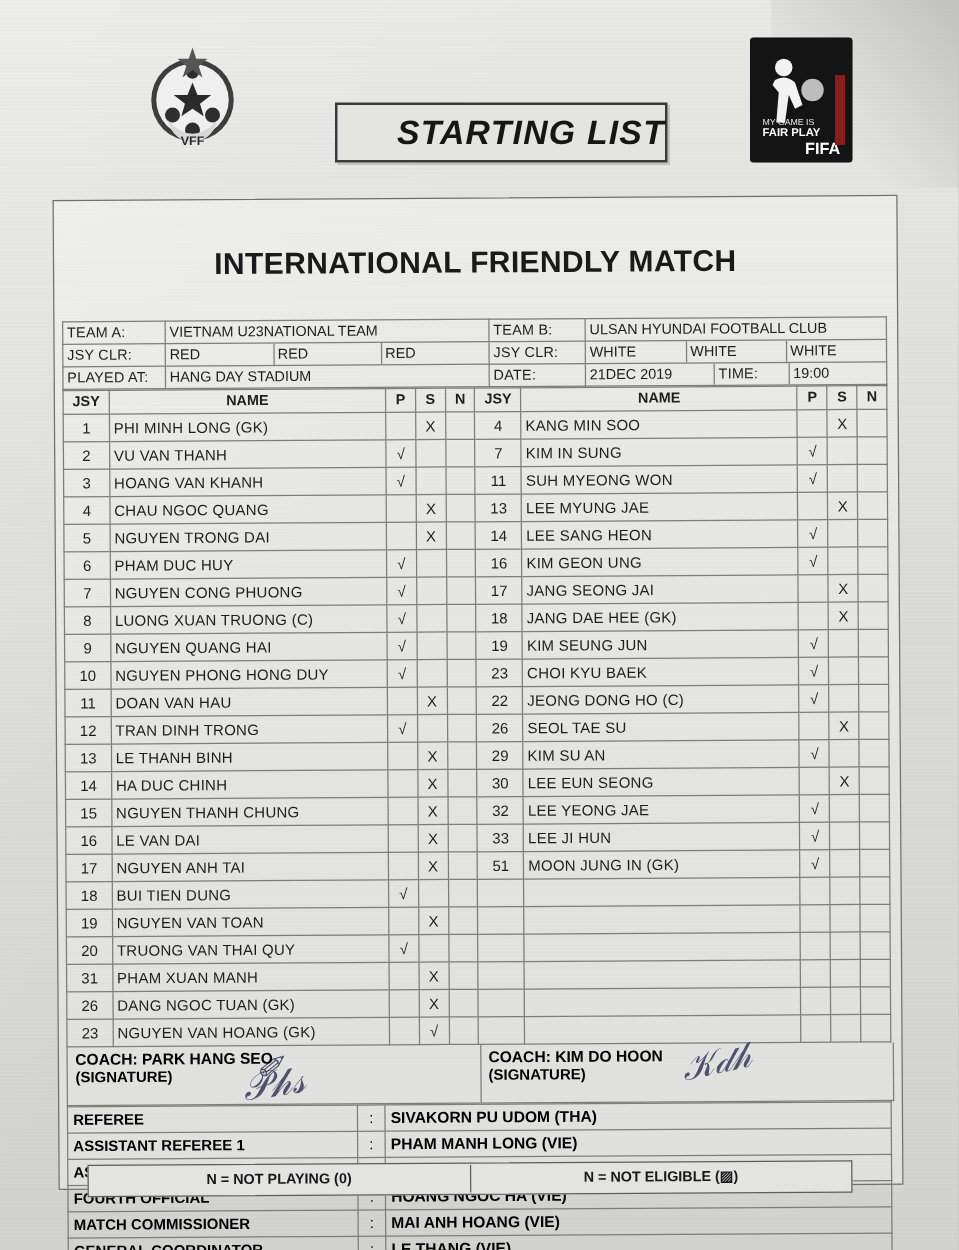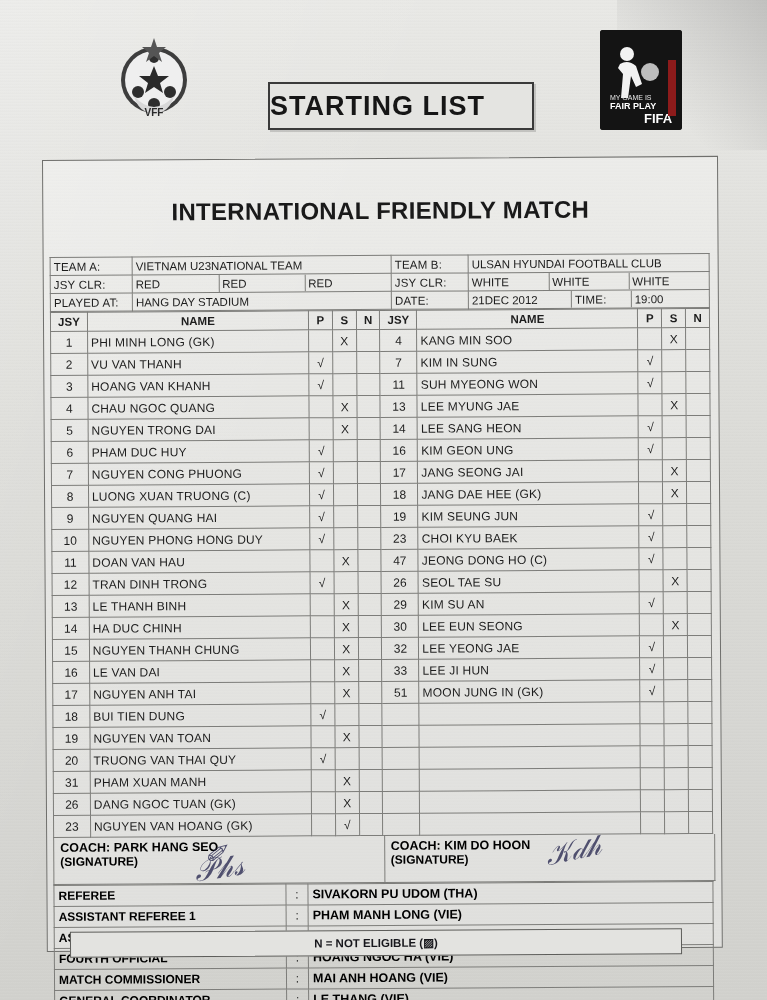--- a/index.html
+++ b/index.html
@@ -36,21 +36,21 @@
     background:#1b1b1b;
     border-radius:3px;
     color:#5eead4;
     overflow:hidden;
   }
   #title-box{
     position:absolute;left:236px;top:82px;width:262px;height:44px;
     border:2px solid #3a3a3a;
     background:#e4e4e1;
     box-shadow:2px 2px 0 rgba(0,0,0,0.15);
-    display:flex;align-items:center;justify-content:flex-start;
+    display:flex;align-items:center;justify-content:flex-end;font-style:italic;
   }
   #title-box .t{
     font-size:27px;font-weight:bold;letter-spacing:1px;color:#161616;
   }
   
   #form{
     position:absolute;left:42px;top:160px;width:674px;height:790px;
     border:1px solid #6f6f6c;
     background:rgba(255,255,255,0.30);
     transform:rotate(-0.35deg);
@@ -199,21 +199,21 @@
         </td>
       </tr>
       <tr>
         <td class="lbl">PLAYED AT:</td>
         <td class="val">HANG DAY STADIUM</td>
         <td class="lbl">DATE:</td>
         <td style="padding:0">
           <table style="width:100%;table-layout:fixed;border-collapse:collapse">
             <tbody>
                   <tr>
-              <td class="val" style="border:none;border-right:1px solid #7d7d7a;width:40%">21DEC 2012</td>
+              <td class="val" style="border:none;border-right:1px solid #7d7d7a;width:40%">21DEC 2019</td>
               <td class="lbl" style="border:none;border-right:1px solid #7d7d7a;width:22%">TIME:</td>
               <td class="val" style="border:none">19:00</td>
             </tr>
           </tbody>
               </table>
         </td>
       </tr>
     </tbody>
       </table>
 
@@ -364,21 +364,21 @@
             <td class="mark">√</td>
             <td class="mark"></td>
             <td class="mark"></td>
           </tr>
           <tr class="pl">
             <td class="ctr">11</td>
             <td class="nm">DOAN VAN HAU</td>
             <td class="mark"></td>
             <td class="mark">X</td>
             <td class="mark"></td>
-            <td class="ctr">47</td>
+            <td class="ctr">22</td>
             <td class="nm">JEONG DONG HO (C)</td>
             <td class="mark">√</td>
             <td class="mark"></td>
             <td class="mark"></td>
           </tr>
           <tr class="pl">
             <td class="ctr">12</td>
             <td class="nm">TRAN DINH TRONG</td>
             <td class="mark">√</td>
             <td class="mark"></td>
@@ -573,15 +573,16 @@
           <tr>
             <td class="k">GENERAL COORDINATOR</td>
             <td class="c">:</td>
             <td class="v">LE THANG (VIE)</td>
           </tr>
         </tbody>
     </table>
   </div>
 
   <div id="legend">
+      <div class="seg">N = NOT PLAYING (0)</div>
       <div class="seg">N = NOT ELIGIBLE (▨)</div>
     </div>
 </div>
 
 </body></html>

